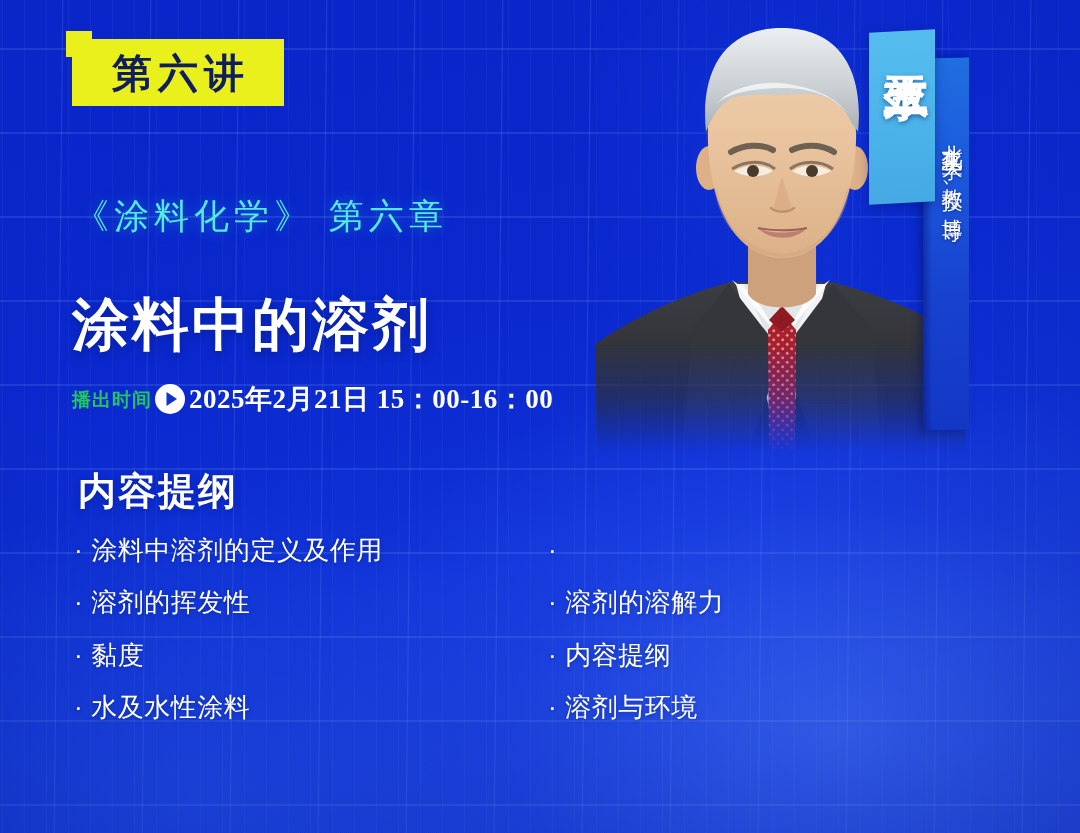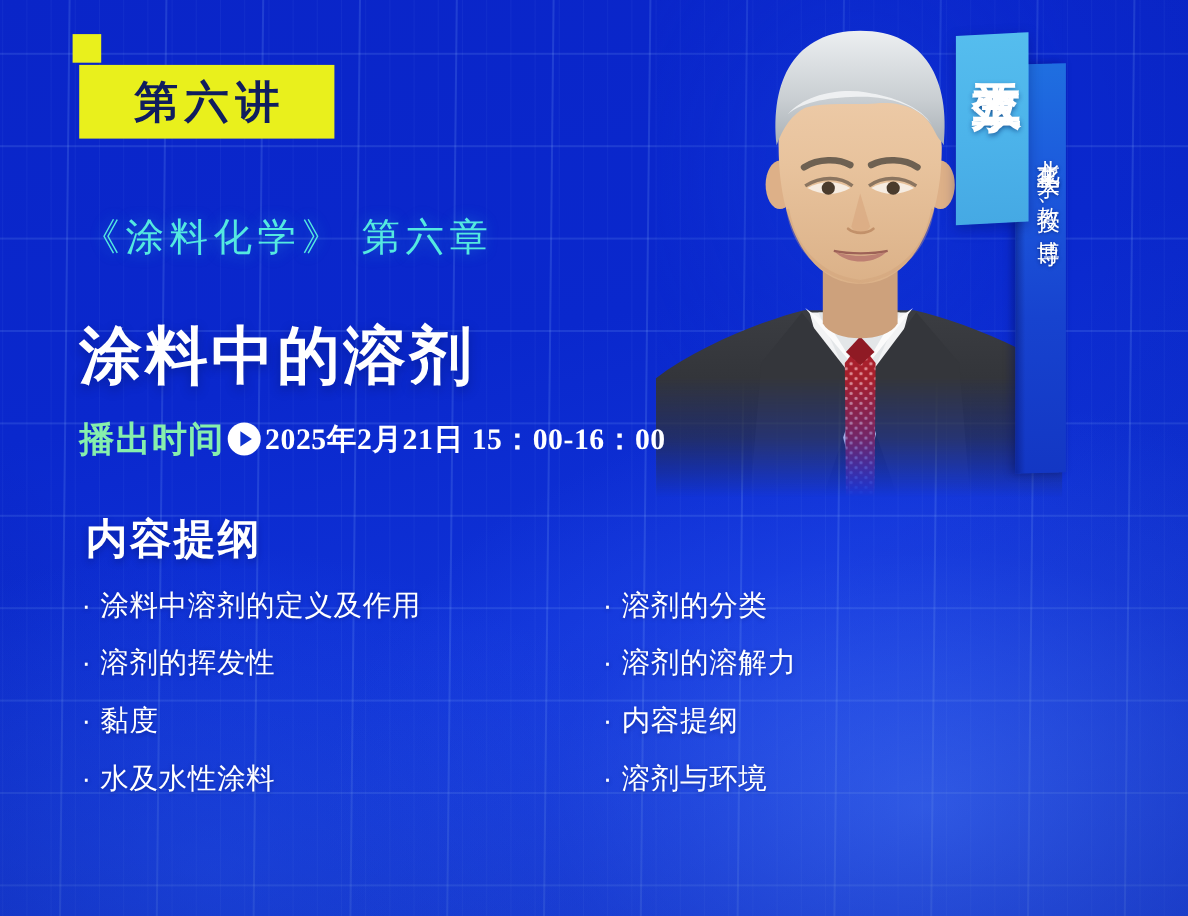--- a/index.html
+++ b/index.html
@@ -66,27 +66,26 @@
     left: 4px;
     top: 3px;
     width: 26px;
     height: 26px;
     background: #e9f01c;
   }
   .badge-box {
     position: absolute;
     left: 10px;
     top: 11px;
-    width: 232px;
+    width: 212px;
     height: 67px;
     background: #e9f01c;
     display: flex;
     align-items: center;
     justify-content: center;
-    margin-top: 20px;
   }
   .badge-text {
     color: #101d5e;
     font-size: 40px;
     font-weight: 700;
     letter-spacing: 6px;
     text-indent: 6px;
     line-height: 1;
     white-space: nowrap;
   }
@@ -192,22 +191,22 @@
   
   .airtime {
     position: absolute;
     left: 72px;
     top: 383px;
     display: flex;
     align-items: center;
     white-space: nowrap;
   }
   .airtime-label {
-    color: #86efac;
-    font-size: 32px;
+    color: #22c55e;
+    font-size: 19px;
     font-weight: 700;
     letter-spacing: 1px;
     line-height: 1;
   }
   .play-icon {
     width: 32px;
     height: 32px;
     margin: 0 3px 0 2px;
     flex: 0 0 auto;
   }
@@ -398,21 +397,20 @@
       </div>
       <div class="outline-item">
         <span class="outline-bullet">·</span>
         <span>水及水性涂料</span>
       </div>
     </div>
 
     <div class="outline-col col-b">
       <div class="outline-item">
         <span class="outline-bullet">·</span>
-        <span> 溶剂的分类</span>
       </div>
       <div class="outline-item">
         <span class="outline-bullet">·</span>
         <span>溶剂的溶解力</span>
       </div>
       <div class="outline-item">
         <span class="outline-bullet">·</span>
         <span>内容提纲</span>
       </div>
       <div class="outline-item">

